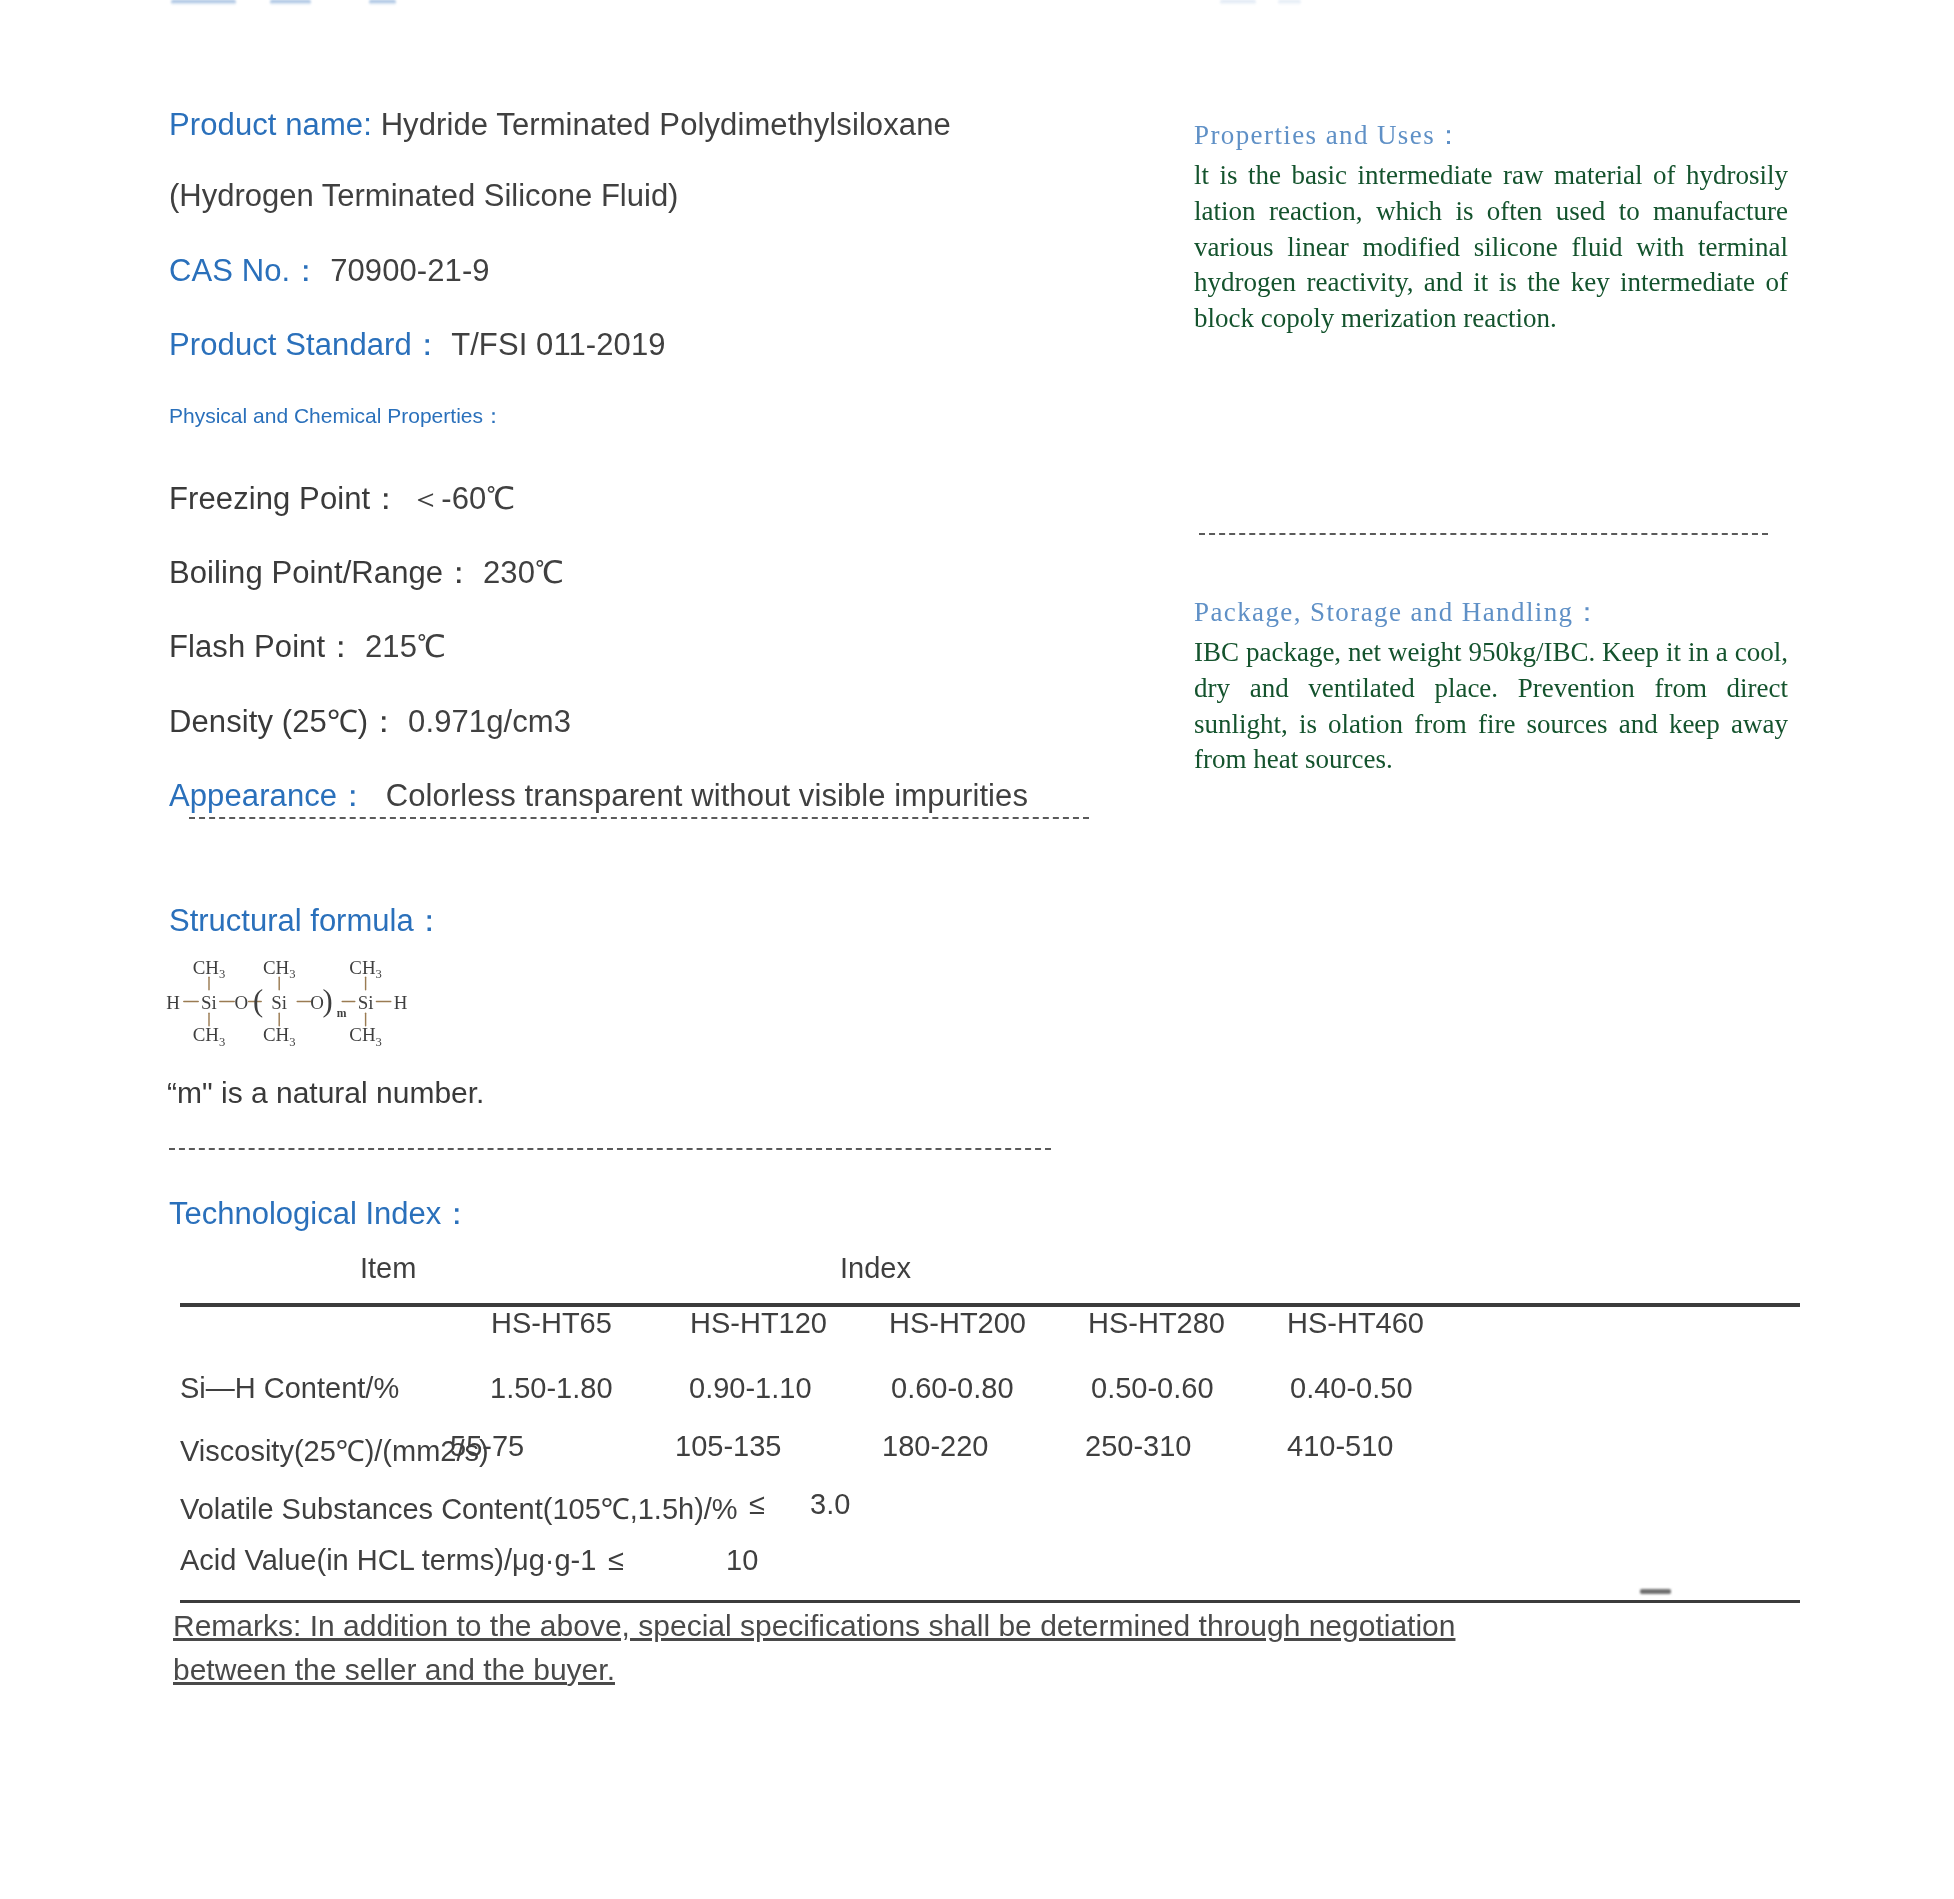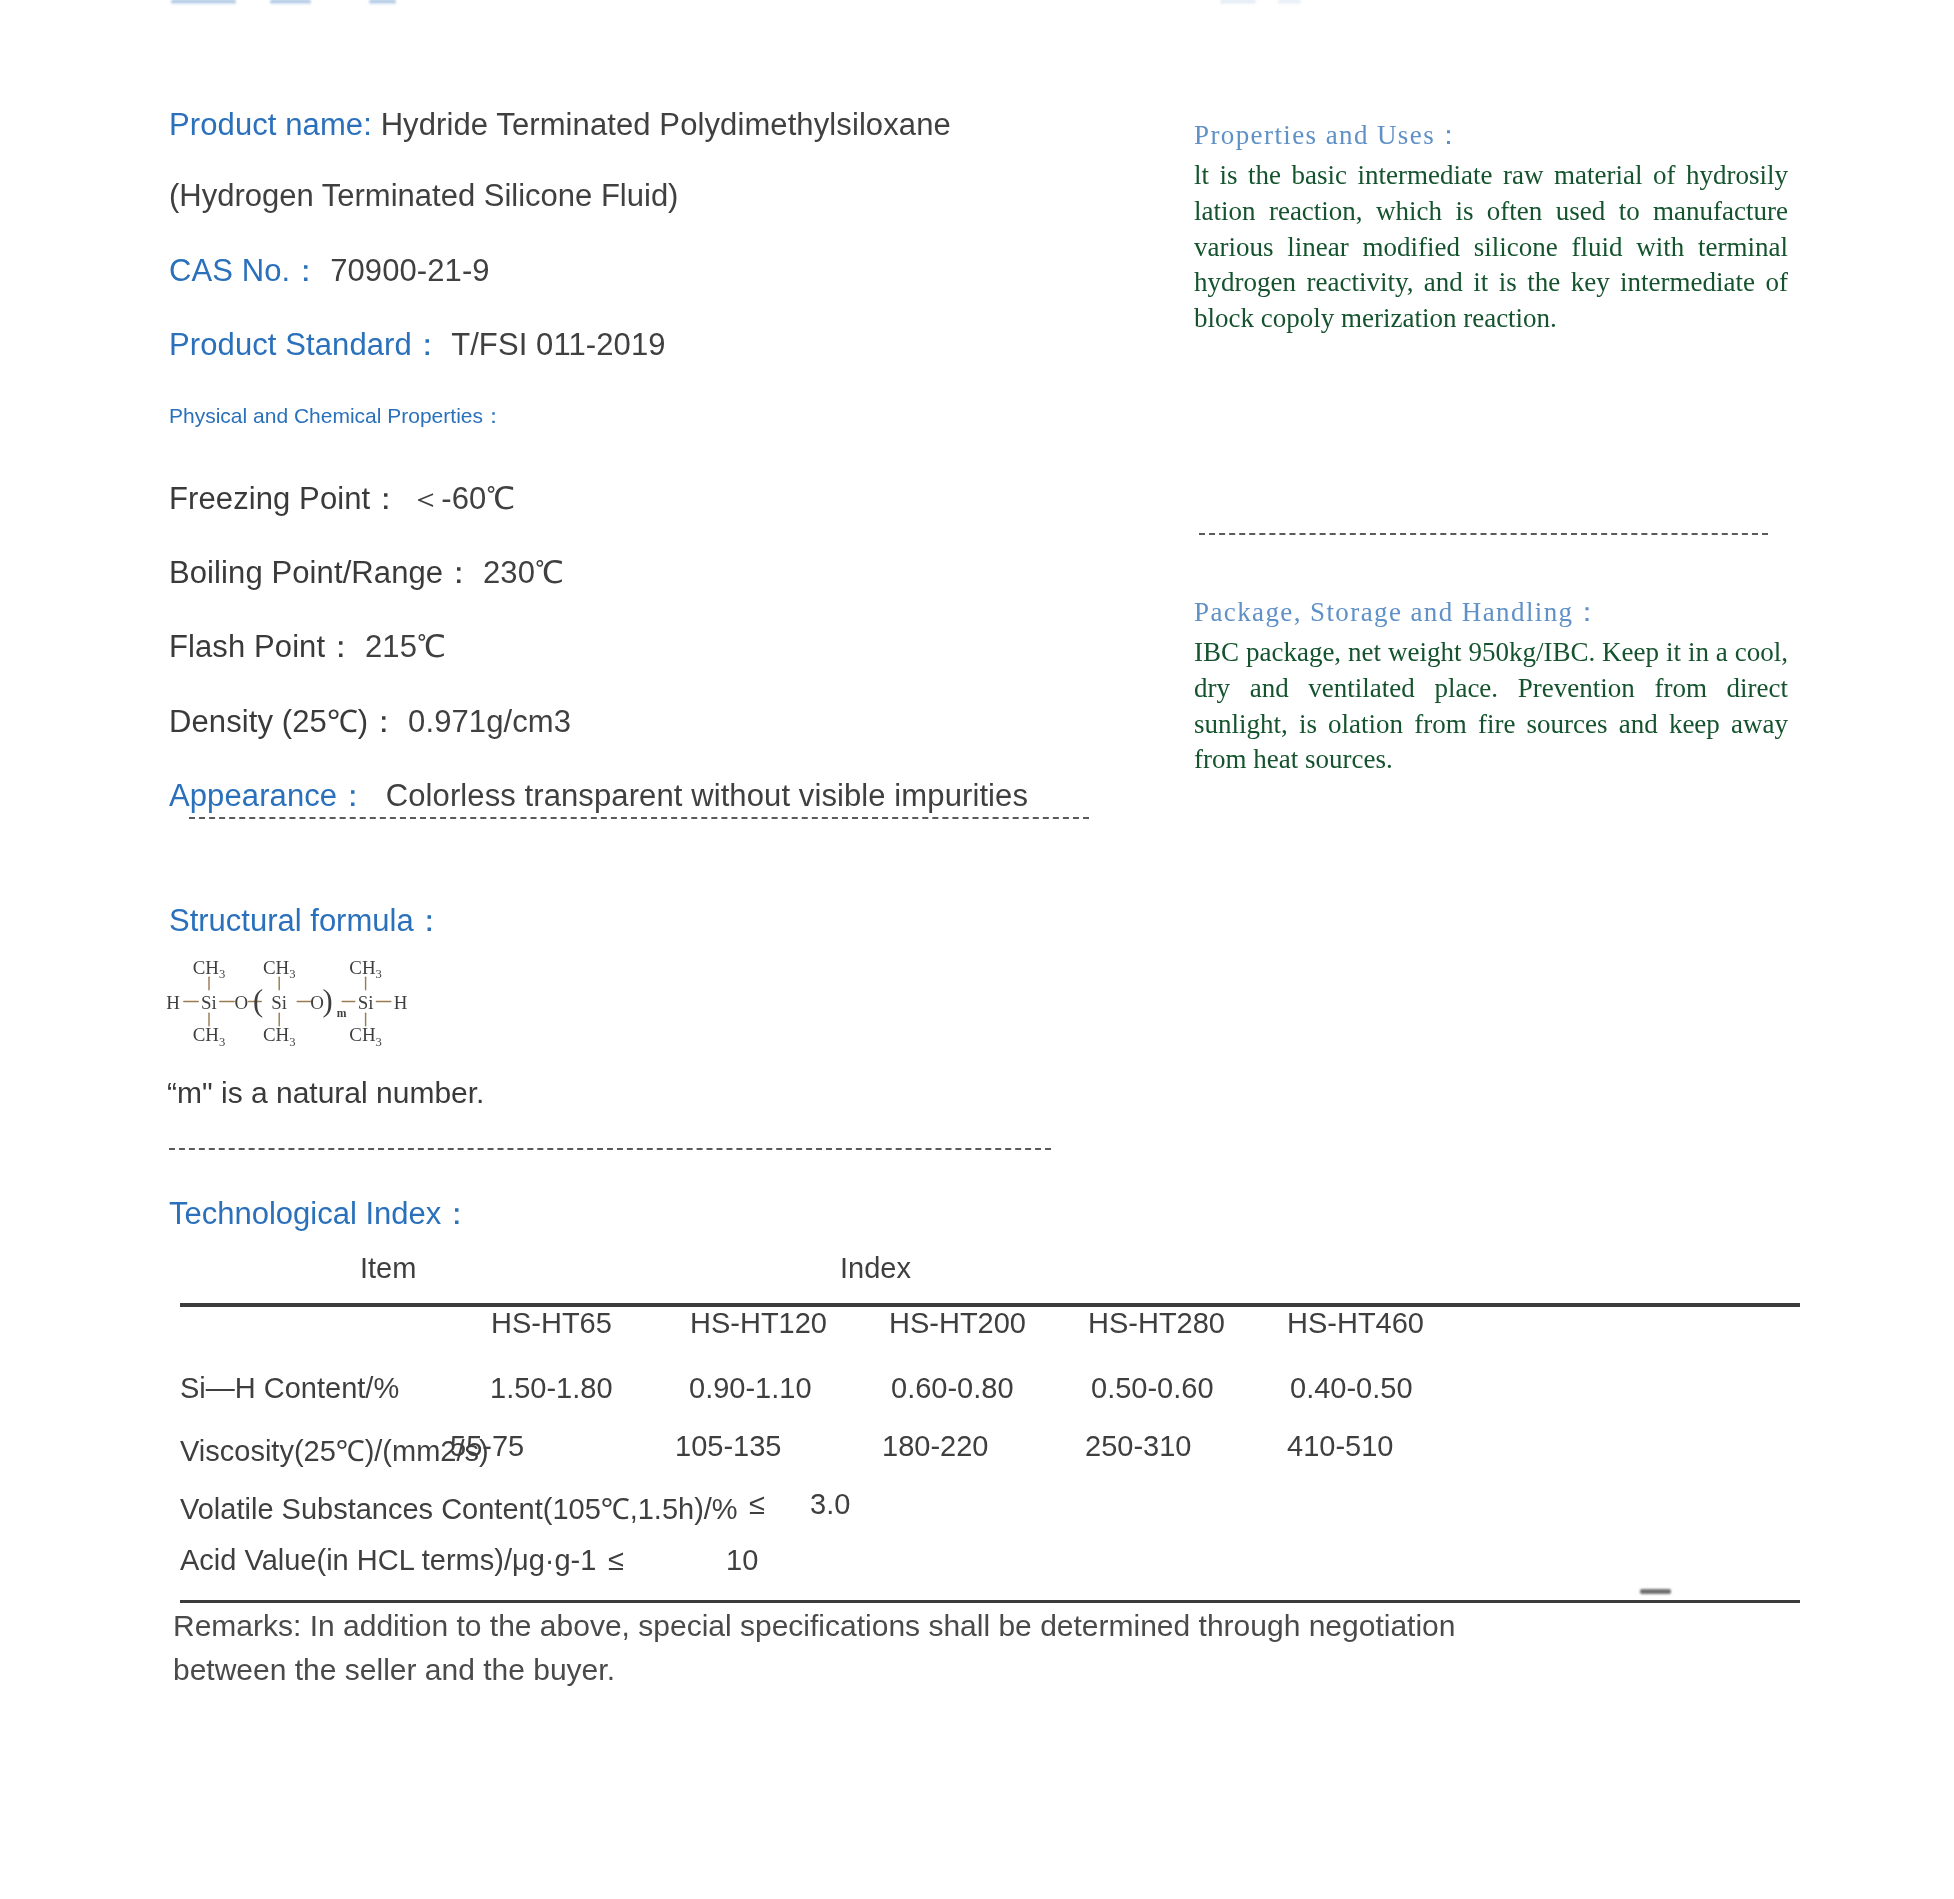--- a/index.html
+++ b/index.html
@@ -236,20 +236,21 @@
   .span-row .vl { position: absolute; top: 0; }
 
   .remarks {
     position: absolute;
     left: 173px;
     top: 1604px;
     width: 1350px;
     font-size: 30px;
     line-height: 1.45;
     color: #4a4a4a;
+    text-decoration: underline;
   }
   .stray-dash {
     position: absolute;
     left: 1640px;
     top: 1589px;
     width: 31px;
     height: 4.5px;
     background: #6f6f6f;
     filter: blur(1.2px);
     border-radius: 1.8px;

